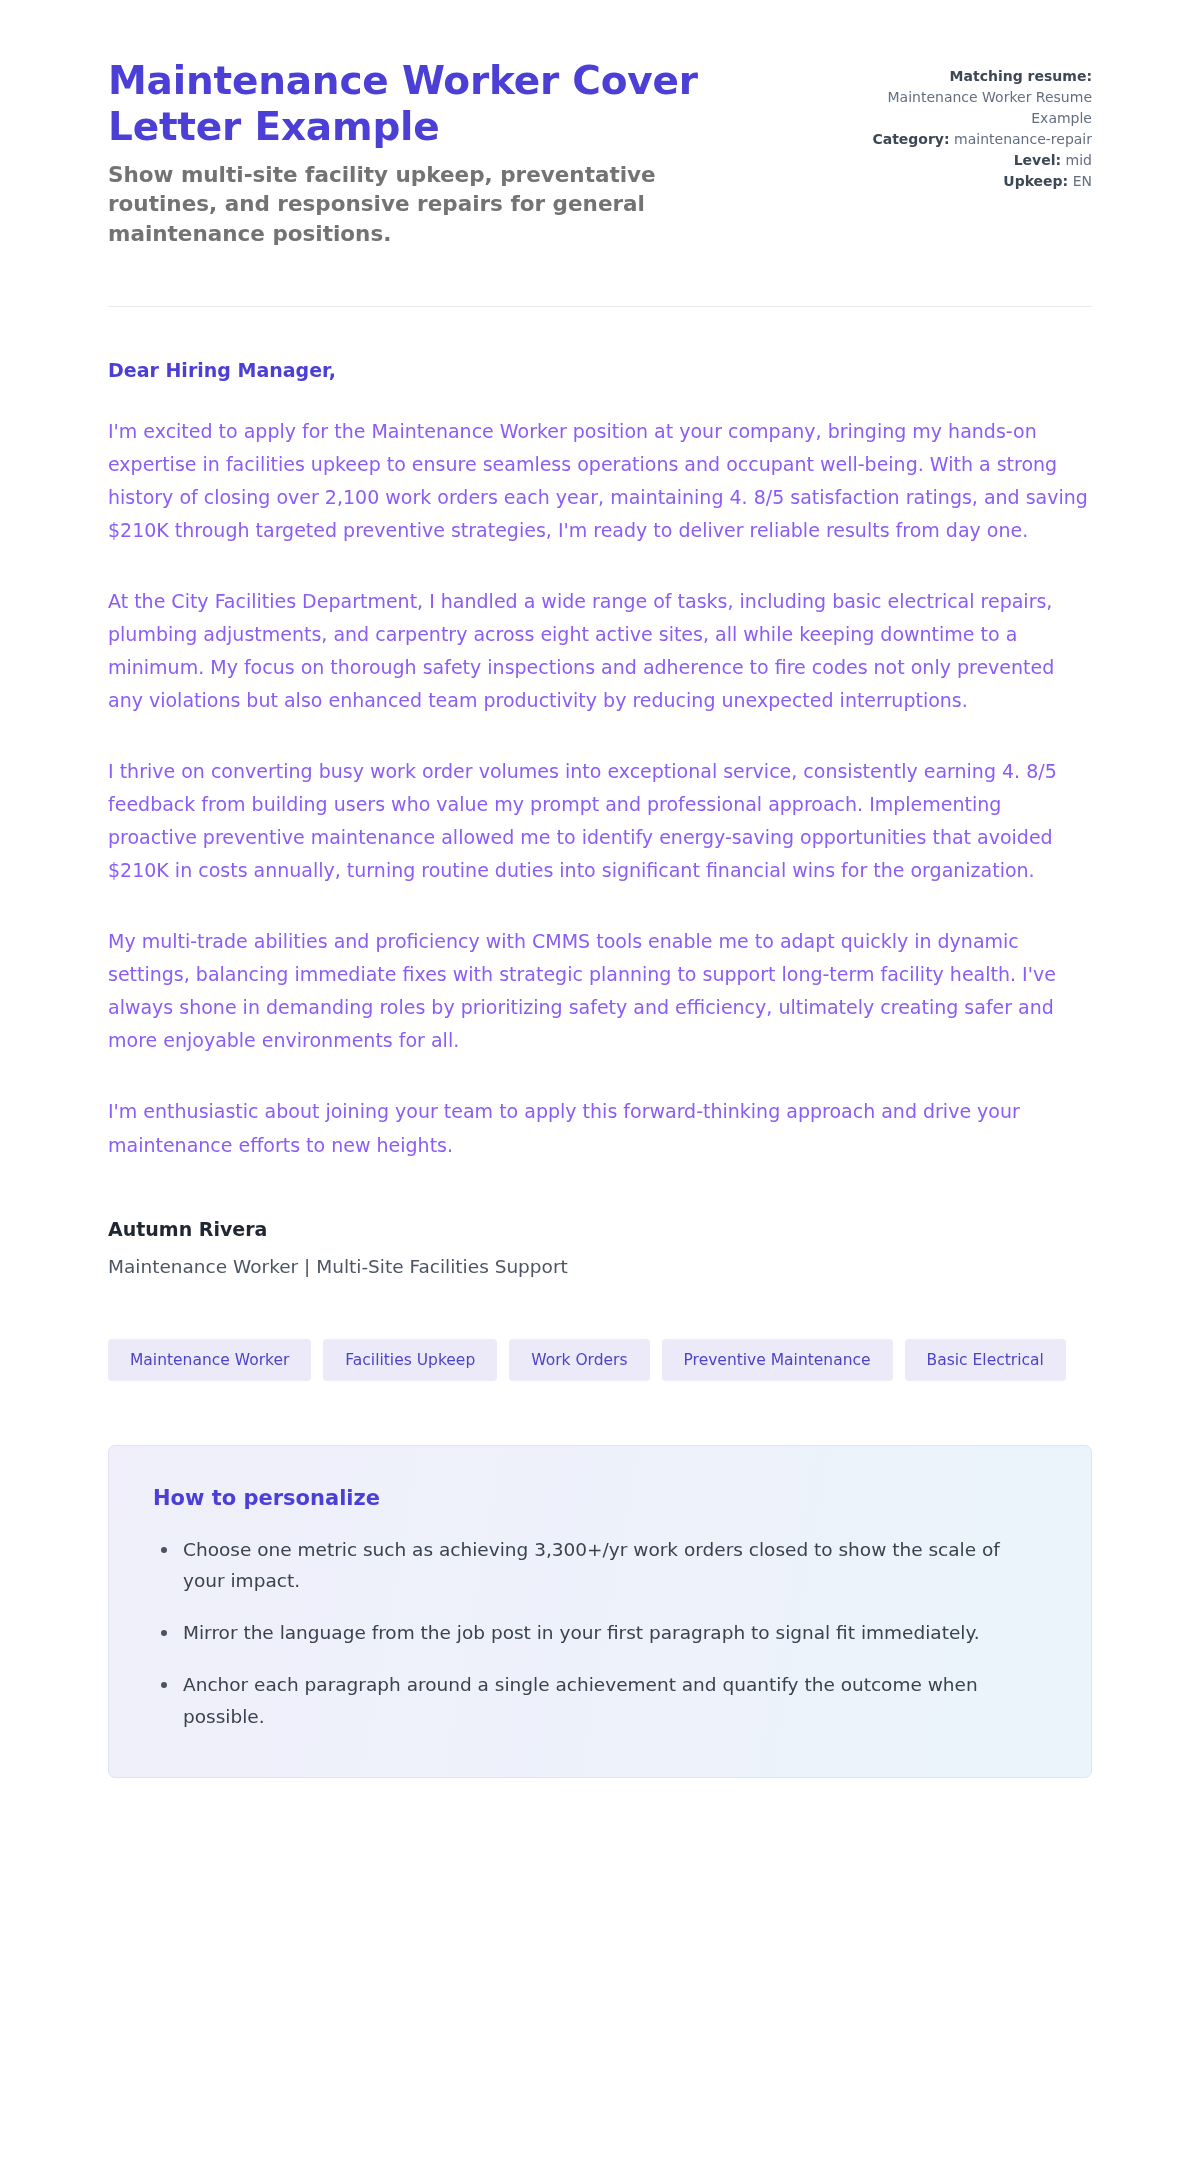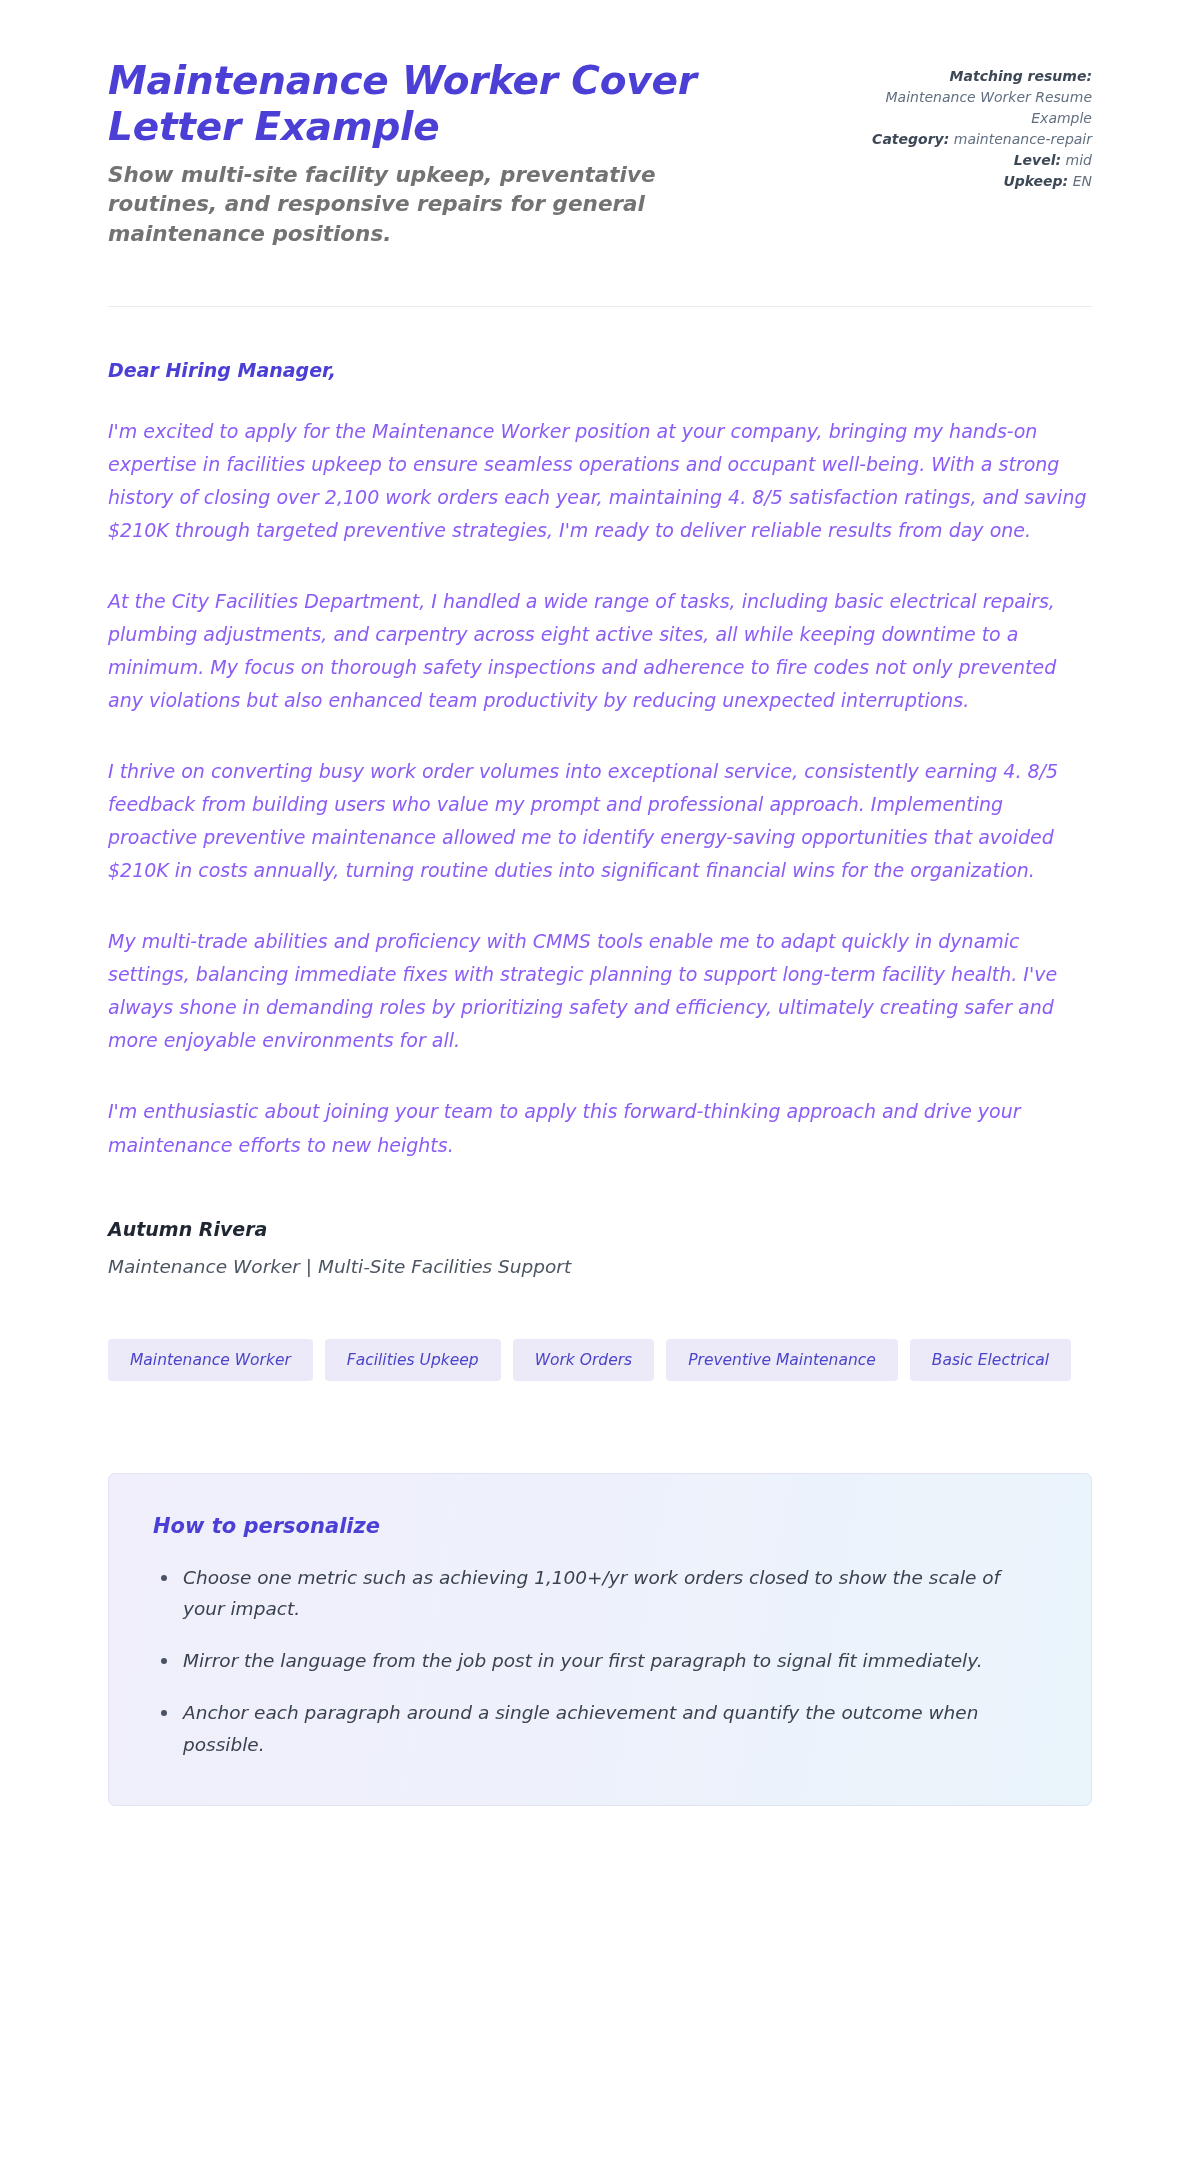--- a/index.html
+++ b/index.html
@@ -20,21 +20,20 @@
     min-height:2157px;
     background:#ffffff;
     font-family:"DejaVu Sans","Liberation Sans",sans-serif;
     color:var(--body);
     -webkit-font-smoothing:antialiased;
   }
   .page{
     width:1200px;
     min-height:2157px;
     padding:58px 108px 0 108px;
-    font-style:italic;
   }
 
   
   .header{
     display:flex;
     align-items:flex-start;
     justify-content:space-between;
     gap:40px;
   }
   .header-left{flex:0 1 640px;}
@@ -114,21 +113,21 @@
     background:var(--chip-bg);
     color:var(--chip-fg);
     font-size:15.5px;
     padding:12px 22px;
     border-radius:4px;
     white-space:nowrap;
   }
 
   
   .callout{
-    margin-top:92px;
+    margin-top:64px;
     margin-bottom:60px;
     border:1px solid var(--callout-border);
     border-radius:7px;
     background:linear-gradient(100deg,#f0effb 0%,#eef1fb 45%,#eaf4fb 100%);
     padding:40px 44px 44px 44px;
   }
   .callout-title{
     margin:0 0 24px 0;
     font-size:21px;
     font-weight:700;
@@ -213,19 +212,19 @@
     <span class="chip">Maintenance Worker</span>
     <span class="chip">Facilities Upkeep</span>
     <span class="chip">Work Orders</span>
     <span class="chip">Preventive Maintenance</span>
     <span class="chip">Basic Electrical</span>
   </div>
 
   <div class="callout">
     <p class="callout-title">How to personalize</p>
     <ul>
-      <li>Choose one metric such as achieving 1,100+/yr work orders closed to show the scale of your impact.</li>
+      <li>Choose one metric such as achieving 3,300+/yr work orders closed to show the scale of your impact.</li>
       <li>Mirror the language from the job post in your first paragraph to signal fit immediately.</li>
       <li>Anchor each paragraph around a single achievement and quantify the outcome when possible.</li>
     </ul>
   </div>
 
 </div>
 
 </body></html>

